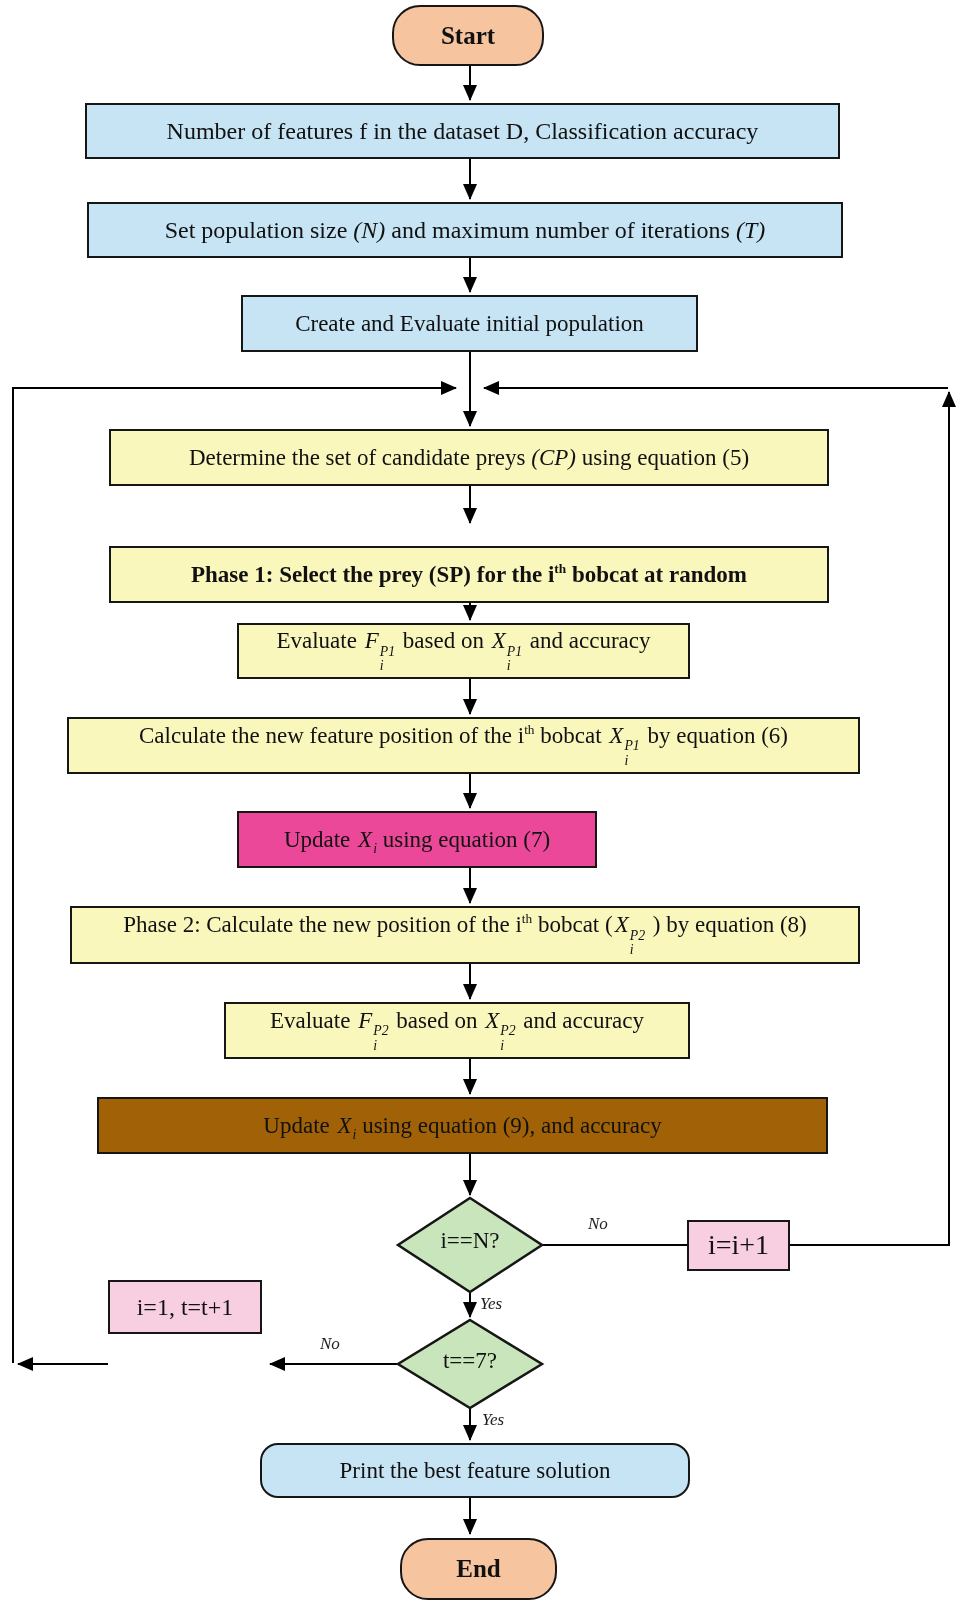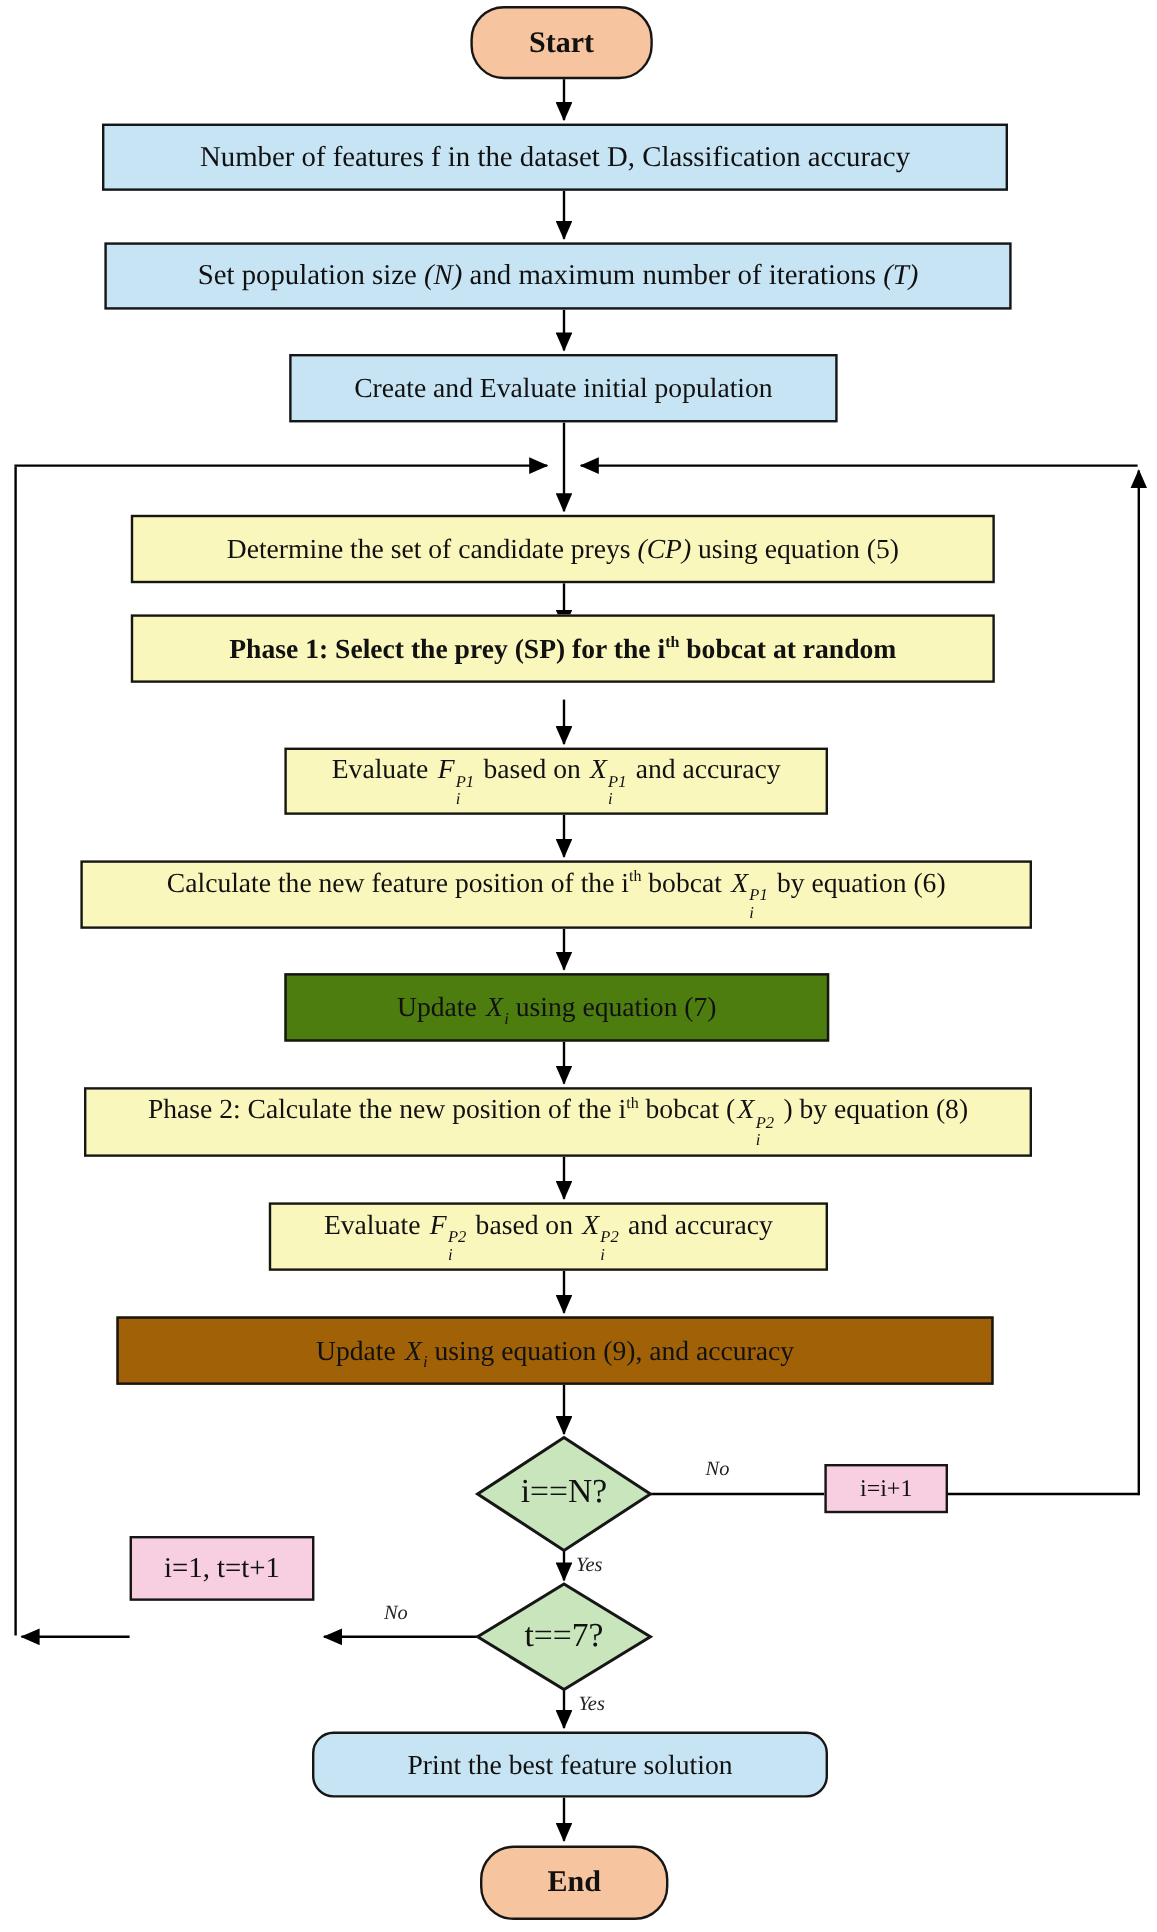--- a/index.html
+++ b/index.html
@@ -33,21 +33,21 @@
     display:inline-flex;flex-direction:column;
     vertical-align:-0.55em;
     font-size:0.60em;line-height:1.05;
     font-style:italic;
     margin-left:1px;margin-right:2px;text-align:left;
   }
   .suponly{font-size:0.58em;vertical-align:super;line-height:0;}
   .subonly{font-size:0.60em;font-style:italic;vertical-align:-0.45em;line-height:0;margin-left:1px;}
   .dtext{
     position:absolute;z-index:3;
-    font-size:28px;text-align:center;white-space:nowrap;
+    font-size:23px;text-align:center;white-space:nowrap;
   }
   .elabel{
     position:absolute;z-index:3;
     font-style:italic;font-size:17px;color:#222;white-space:nowrap;
   }
 </style>
 </head>
 <body>
 
 <div class="canvas">
@@ -108,21 +108,21 @@
   <div class="node" style="left: 241px; top: 295px; width: 457px; height: 57px; background-color: rgb(198, 228, 244);">
     <span>Create and Evaluate initial population</span>
   </div>
 
   <div class="node" style="left: 109px; top: 429px; width: 720px; height: 57px; background-color: rgb(250, 247, 189);">
     <span>
       <span>Determine the set of candidate preys </span><span class="it">(CP)</span><span> using equation (5)</span>
     </span>
   </div>
 
-  <div class="node bold" style="left: 109px; top: 512px; width: 720px; height: 57px; background-color: rgb(250, 247, 189);">
+  <div class="node bold" style="left: 109px; top: 546px; width: 720px; height: 57px; background-color: rgb(250, 247, 189);">
     <span>
       <span>Phase 1: Select the prey (SP) for the i</span><span class="suponly">th</span><span> bobcat at random</span>
     </span>
   </div>
 
   <div class="node" style="left: 237px; top: 623px; width: 453px; height: 56px; background-color: rgb(250, 247, 189);">
     <span>
       <span>Evaluate </span><span class="var">F</span><span class="msub">
           <span>P1</span>
           <span>i</span>
@@ -135,21 +135,21 @@
 
   <div class="node" style="left: 67px; top: 717px; width: 793px; height: 57px; background-color: rgb(250, 247, 189);">
     <span>
       <span>Calculate the new feature position of the i</span><span class="suponly">th</span><span> bobcat </span><span class="var">X</span><span class="msub">
           <span>P1</span>
           <span>i</span>
         </span><span> by equation (6)</span>
     </span>
   </div>
 
-  <div class="node" style="left: 237px; top: 811px; width: 454px; height: 57px; background-color: #4d7c0f;">
+  <div class="node" style="left: 237px; top: 811px; width: 360px; height: 57px; background-color: #ec4899;">
     <span>
       <span>Update </span><span class="var">X</span><span class="subonly">i</span><span> using equation (7)</span>
     </span>
   </div>
 
   <div class="node" style="left: 70px; top: 906px; width: 790px; height: 58px; background-color: rgb(250, 247, 189);">
     <span>
       <span>Phase 2: Calculate the new position of the i</span><span class="suponly">th</span><span> bobcat (</span><span class="var">X</span><span class="msub">
           <span>P2</span>
           <span>i</span>
@@ -171,21 +171,21 @@
 
   <div class="node" style="left: 97px; top: 1097px; width: 731px; height: 57px; background-color: #a16207;">
     <span>
       <span>Update </span><span class="var">X</span><span class="subonly">i</span><span> using equation (9), and accuracy</span>
     </span>
   </div>
 
   <div class="dtext" style="left:398px;top:1228px;width:144px;">i==N?</div>
   <div class="dtext" style="left:398px;top:1348px;width:144px;">t==7?</div>
 
-  <div class="node" style="left: 687px; top: 1220px; width: 103px; height: 41px; font-size: 20px; background-color: rgb(248, 207, 225);">
+  <div class="node" style="left: 687px; top: 1220px; width: 103px; height: 51px; font-size: 28px; background-color: rgb(248, 207, 225);">
     <span>i=i+1</span>
   </div>
 
   <div class="node" style="left: 108px; top: 1280px; width: 154px; height: 54px; font-size: 24px; background-color: rgb(248, 207, 225);">
     <span>i=1, t=t+1</span>
   </div>
 
   <div class="node" style="left: 260px; top: 1443px; width: 430px; height: 55px; background-color: rgb(198, 228, 244); border-radius: 18px;">
     <span>Print the best feature solution</span>
   </div>

